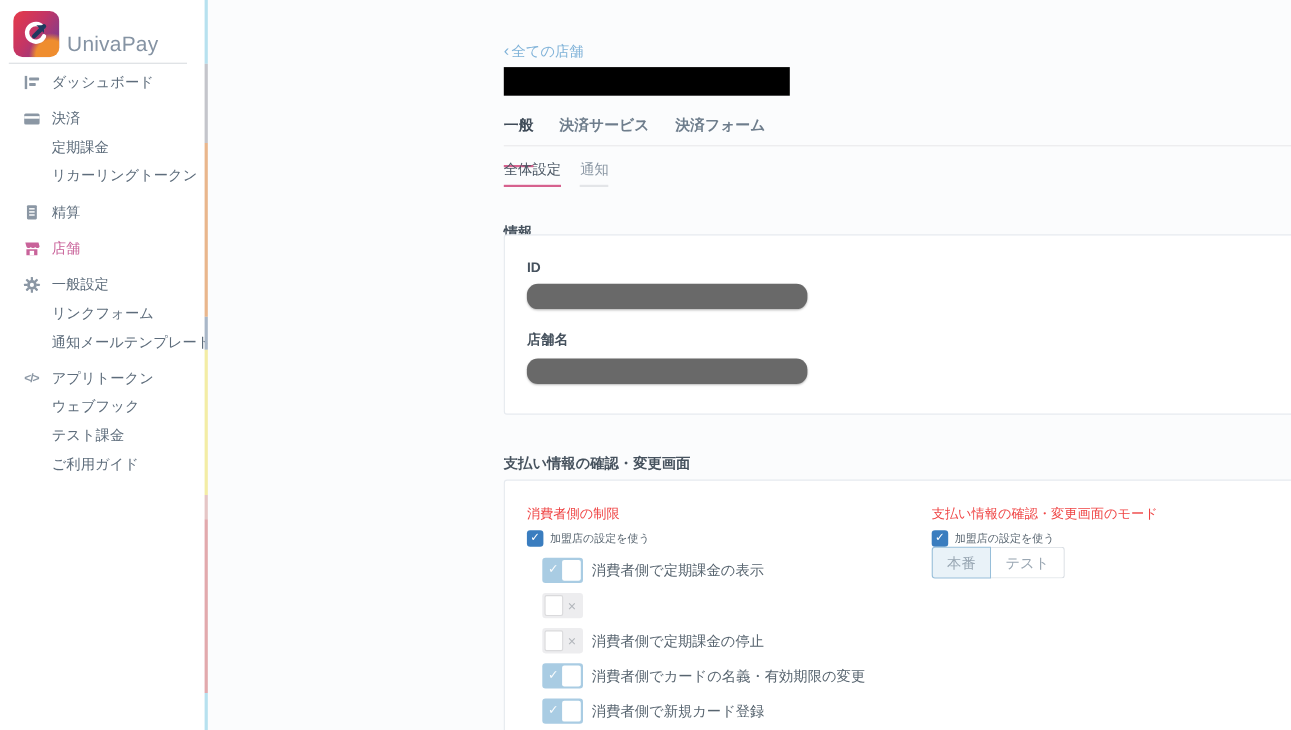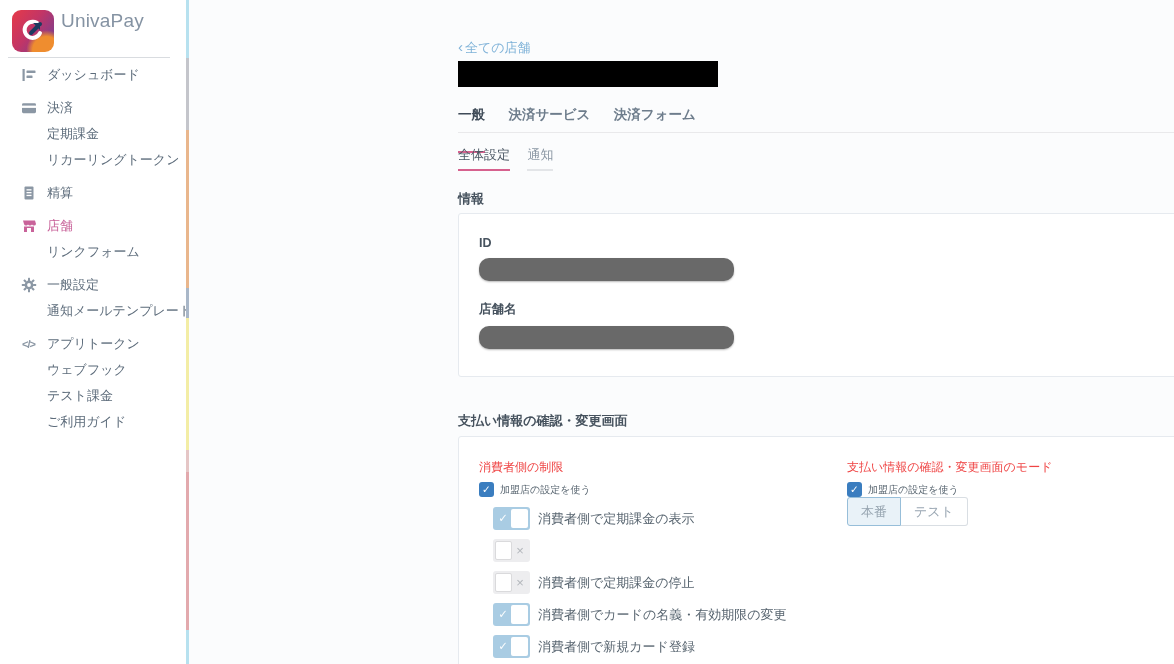--- a/index.html
+++ b/index.html
@@ -2,21 +2,21 @@
 <html><head>
 <meta charset="utf-8">
 <style>
   * { margin:0; padding:0; box-sizing:border-box; }
   html,body { background:#fff; }
   body { font-family:"Liberation Sans","DejaVu Sans",sans-serif; }
   .app { position:relative; width:1174px; height:664px; overflow:hidden; background:#fff; }
 
   
   .sidebar { position:absolute; left:0; top:0; width:186px; height:664px; background:#fff; }
-  .logo-row { position:absolute; left:12px; top:10px; display:flex; align-items:flex-start; }
+  .logo-row { position:absolute; left:12px; top:10px; display:flex; align-items:flex-end; }
   .logo-mark { width:42px; height:42px; border-radius:9px;
     background:
       radial-gradient(circle at 82% 96%, #ef8d2f 0 26%, rgba(239,141,47,0) 38%),
       linear-gradient(125deg, #e0394e 8%, #c23566 45%, #6f3f96 95%);
     display:flex; align-items:center; justify-content:center; }
   .brand-name { margin-left:7px; font-size:19px; color:#8593a3; letter-spacing:.2px; }
   .sidebar-divider { position:absolute; left:8px; top:57px; width:162px; border-top:1px solid #d9dce0; }
   .nav { position:absolute; left:0; top:62px; width:150px; }
   .nav-item { position:relative; height:26px; display:flex; align-items:center; cursor:pointer; }
   .nav-item.group-start { margin-top:7px; }
@@ -138,43 +138,43 @@
       <div class="nav-item group-start active">
         <span class="nav-icon">
           <svg width="16" height="16" viewBox="0 0 16 16" fill="#c9639a">
               <path d="M2 2.5 h12 l1 3.5 a2 2 0 0 1 -2 1.5 a2 2 0 0 1 -2 -1 a2 2 0 0 1 -2 1 a2 2 0 0 1 -2 -1 a2 2 0 0 1 -2 1 a2 2 0 0 1 -2 -1.5 Z"></path>
               <path d="M3 8.5 h10 v5.5 h-10 Z"></path>
               <rect x="6" y="10" width="4" height="4" fill="#fff"></rect>
             </svg>
         </span>
         <span class="nav-label">店舗</span>
       </div>
-      <div class="nav-item">
-        <span class="nav-label">リンクフォーム</span>
-      </div>
       <div class="nav-item group-start">
         <span class="nav-icon">
           <svg width="16" height="16" viewBox="0 0 16 16">
               <g fill="#8b97a4">
                 <rect x="7" y="0.8" width="2" height="3.2" rx=".5"></rect>
                 <rect x="7" y="12" width="2" height="3.2" rx=".5"></rect>
                 <rect x="7" y="0.8" width="2" height="3.2" rx=".5" transform="rotate(45 8 8)"></rect>
                 <rect x="7" y="12" width="2" height="3.2" rx=".5" transform="rotate(45 8 8)"></rect>
                 <rect x="7" y="0.8" width="2" height="3.2" rx=".5" transform="rotate(90 8 8)"></rect>
                 <rect x="7" y="12" width="2" height="3.2" rx=".5" transform="rotate(90 8 8)"></rect>
                 <rect x="7" y="0.8" width="2" height="3.2" rx=".5" transform="rotate(135 8 8)"></rect>
                 <rect x="7" y="12" width="2" height="3.2" rx=".5" transform="rotate(135 8 8)"></rect>
                 <circle cx="8" cy="8" r="4.4"></circle>
               </g>
               <circle cx="8" cy="8" r="1.9" fill="#fff"></circle>
             </svg>
         </span>
         <span class="nav-label">一般設定</span>
       </div>
       <div class="nav-item">
+        <span class="nav-label">リンクフォーム</span>
+      </div>
+      <div class="nav-item">
         <span class="nav-label">通知メールテンプレート</span>
       </div>
       <div class="nav-item group-start">
         <span class="nav-icon">
             <span class="code-glyph">&lt;/&gt;</span>
           </span>
         <span class="nav-label">アプリトークン</span>
       </div>
       <div class="nav-item">
         <span class="nav-label">ウェブフック</span>
@@ -212,21 +212,21 @@
         <span class="tab active">一般</span>
         <span class="tab">決済サービス</span>
         <span class="tab">決済フォーム</span>
       </div>
 
       <div class="subtabs-row">
         <span class="subtab active">全体設定</span>
         <span class="subtab">通知</span>
       </div>
 
-      <div class="section-title" style="top:190px">情報</div>
+      <div class="section-title" style="top:202px">情報</div>
 
       <div class="card" id="card-info">
         <div class="col-left">
           <div class="field-label">ID</div>
           <div class="redaction-bar mt8"></div>
           <div class="field-label mt16">店舗名</div>
           <div class="redaction-bar mt8"></div>
         </div>
       </div>
 

